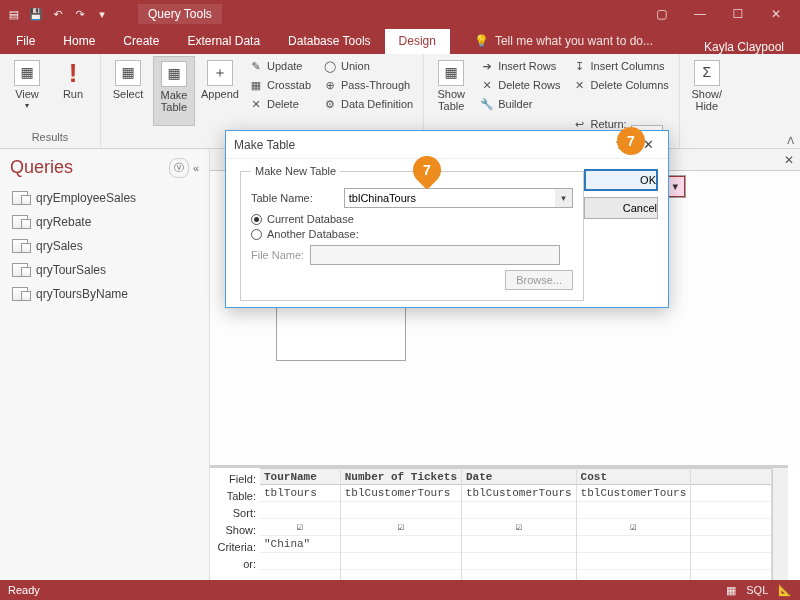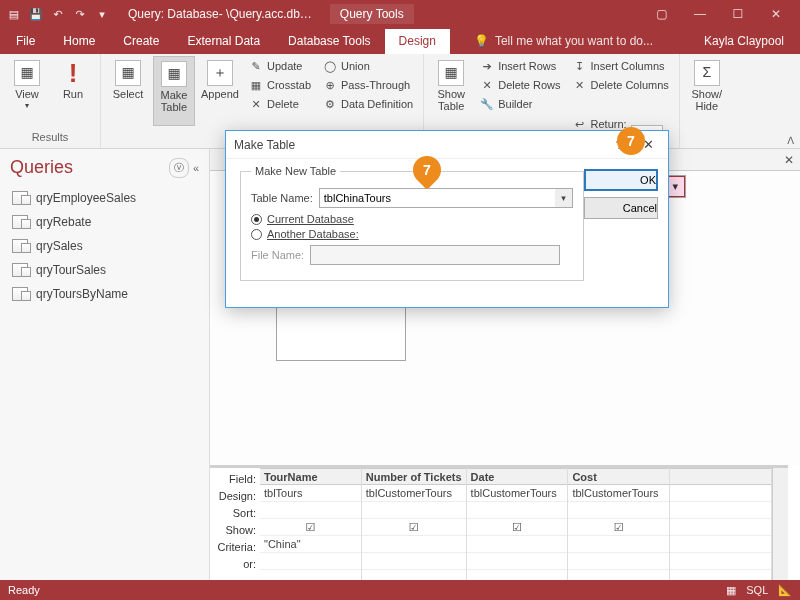--- a/index.html
+++ b/index.html
@@ -8,21 +8,21 @@
 
 .titlebar { height: 28px; background: #a4373a; color: #fff; display: flex; align-items: center; padding: 0 6px; }
 .titlebar .qat { display: flex; gap: 6px; align-items: center; margin-right: 10px; }
 .titlebar .qat span { width: 16px; height: 16px; display: inline-flex; align-items: center; justify-content: center; font-size: 11px; opacity: .9; }
 .titlebar .title-text { flex: 0 0 auto; font-size: 12px; opacity: .95; margin-left: 8px; }
 .titlebar .tool-ctx { margin-left: 18px; padding: 3px 10px; background: rgba(255,255,255,.1); font-size: 12px; }
 .titlebar .win-ctrls { margin-left: auto; display: flex; gap: 2px; }
 .titlebar .win-ctrls span { width: 36px; height: 20px; display: inline-flex; align-items: center; justify-content: center; opacity: .8; }
 
 
-.menutabs { height: 26px; background: #a4373a; display: flex; align-items: center; padding: 0 2px; color: #fff; }
+.menutabs { height: 26px; background: #a4373a; display: flex; align-items: flex-end; padding: 0 2px; color: #fff; }
 .menutabs .tab { padding: 5px 14px 6px; font-size: 12px; cursor: pointer; }
 .menutabs .tab.active { background: #fff; color: #a4373a; }
 .menutabs .tellme { margin-left: 10px; opacity: .85; display: flex; align-items: center; gap: 6px; }
 .menutabs .user { margin-left: auto; padding-right: 14px; opacity: .95; }
 
 
 .ribbon { height: 95px; background: #f3f3f3; border-bottom: 1px solid #d4d4d4; display: flex; position: relative; }
 .rgroup { border-right: 1px solid #e0e0e0; padding: 2px 6px 1px; display: flex; flex-direction: column; }
 .rgroup .cmds { flex: 1; display: flex; align-items: flex-start; gap: 4px; }
 .rgroup .label { height: 16px; text-align: center; font-size: 11px; color: #666; }
@@ -57,43 +57,43 @@
 .tablebox.cost { left: 346px; top: 4px; width: 130px; }
 .tablebox.cost .tt { background: #fde; border: 1px solid #a4373a; color: #333; display:flex; justify-content:space-between;}
 .tablebox.emp { left: 66px; top: 30px; height: 160px; }
 
 
 .qgrid { position: absolute; left: 0; right: 12px; bottom: 0; height: 115px; border-top: 3px solid #d0d0d0; display: flex; font-size: 11px; background: #fff;}
 .qgrid .labels { width: 50px; text-align: right; padding: 3px 4px 0 0; color: #333; }
 .qgrid .labels div { height: 17px; line-height: 17px; }
 .qgrid .cols { flex: 1; display: flex; overflow: hidden; }
 .qgrid .col { width: 132px; border-right: 1px solid #ddd; }
-.qgrid .col div { height: 17px; line-height: 17px; border-bottom: 1px solid #eee; padding: 0 4px; position: relative; white-space: nowrap; }
+.qgrid .col div { height: 17px; line-height: 17px; border-bottom: 1px solid #eee; padding: 0 4px; position: relative; white-space: nowrap; font-family: Liberation Mono, monospace; }
 .qgrid .col .hdr { background: #f1f1f1; border-top: 1px solid #ccc; border-bottom: 1px solid #ccc; font-weight: 600; }
 .qgrid .chk::after { content: "☑"; position: absolute; left: 50%; transform: translateX(-50%); }
 .qgrid .scrollend { width: 16px; background: #f0f0f0; border-left: 1px solid #ccc; }
 
 
 .status { position: absolute; left: 0; right: 0; bottom: 0; height: 20px; background: #a4373a; color: #fff; display: flex; align-items: center; padding: 8px 8px; font-size: 11px; }
 .status .views { margin-left: auto; display: flex; gap: 10px; opacity: .9; }
 
 
 .dialog { position: absolute; left: 225px; top: 130px; width: 444px; height: 178px; background: #fff; border: 1px solid #4a9de0; box-shadow: 0 4px 18px rgba(0,0,0,.25); z-index: 50; }
 .dialog .dtitle { height: 28px; background: #fff; border-bottom: 1px solid #eee; display: flex; align-items: center; padding: 0 8px; font-size: 12px; }
 .dialog .dtitle .sp { margin-left: auto; display: flex; gap: 8px; align-items: center; }
 .dialog .dtitle .sp span { cursor: pointer; font-size: 13px; color: #444; padding: 0 6px; }
 .dialog .body { display: flex; padding: 6px 10px 0 14px; gap: 0; }
 .dialog fieldset { border: 1px solid #ccc; padding: 6px 10px 10px; flex: 1; }
 .dialog legend { font-size: 11px; padding: 0 4px; }
 .dialog .frow { display: flex; align-items: center; gap: 6px; margin: 5px 0; font-size: 11px; }
 .dialog .frow label { white-space: nowrap; }
 .dialog input[type=text] { border: 1px solid #aaa; height: 20px; padding: 0 4px; font-size: 11px; }
-.dialog .tn { flex: 1; position: relative; }
+.dialog .tn { flex: 1; position: relative; margin-left: 25px; }
 .dialog .tn .dd { position: absolute; right: 0; top: 0; width: 18px; height: 20px; border: 1px solid #aaa; border-left: none; background: #eee; display: flex; align-items: center; justify-content: center; font-size: 9px; }
-.dialog .radio { display: flex; align-items: center; gap: 5px; font-size: 11px; margin: 3px 0; text-decoration: underline; }
+.dialog .radio { display: flex; align-items: center; gap: 5px; font-size: 11px; margin: 3px 0; }
 .dialog .radio .r { width: 11px; height: 11px; border: 1px solid #555; border-radius: 50%; display: inline-flex; align-items: center; justify-content: center; }
 .dialog .radio .r.on::after { content: ""; width: 5px; height: 5px; background: #333; border-radius: 50%; }
 .dialog .btns { width: 74px; display: flex; flex-direction: column; gap: 6px; padding-top: 4px; }
 .dialog .btns button { height: 22px; font-size: 11px; border: 1px solid #adadad; background: #e9e9e9; cursor: pointer; text-align: right; }
 .dialog .btns button.primary { border: 2px solid #2e77bb; background: #eaf3fb; }
 .dialog .browse { text-align: right; margin-top: 4px; }
 .dialog .browse button { height: 20px; padding: 0 10px; font-size: 11px; border: 1px solid #bbb; background: #f4f4f4; color: #999; }
 .dialog .fn input { width: 250px; background: #f5f5f5; color: #999; }
 .dialog .fn label { color: #999; }
 
@@ -107,21 +107,20 @@
 <body>
 
 <div class="titlebar">
   <div class="qat">
     <span>▤</span>
     <span>💾</span>
     <span>↶</span>
     <span>↷</span>
     <span>▾</span>
   </div>
-  <div class="title-text">Query: Database- \Query.acc.db…</div>
   <div class="tool-ctx">Query Tools</div>
   <div class="win-ctrls">
     <span>▢</span>
     <span>—</span>
     <span>☐</span>
     <span>✕</span>
   </div>
 </div>
 
 <div class="menutabs">
@@ -298,21 +297,21 @@
             <div class="row key">EmployeeID</div>
             <div class="row">LastName</div>
             <div class="row">FirstName</div>
             <div class="row">Title</div>
           </div>
       </div>
     </div>
     <div class="qgrid">
       <div class="labels" id="gridlabels">
           <div>Field:</div>
-          <div>Design:</div>
+          <div>Table:</div>
           <div>Sort:</div>
           <div>Show:</div>
           <div>Criteria:</div>
           <div>or:</div>
         </div>
       <div class="cols" id="gridcols">
           <div class="col">
             <div class="hdr">TourName</div>
             <div>tblTours</div>
             <div></div>
@@ -381,20 +380,21 @@
           <span>Current Database</span>
         </div>
       <div class="radio">
           <span class="r"></span>
           <span>Another Database:</span>
         </div>
       <div class="frow fn">
         <label>File Name:</label>
         <input type="text" disabled="" style="">
       </div>
+      <div class="browse"><button disabled="">Browse...</button></div>
     </fieldset>
     <div class="btns">
       <button class="primary">OK</button>
       <button>Cancel</button>
     </div>
   </div>
 </div>
 
 <div class="badge b1">
     <span>7</span>

